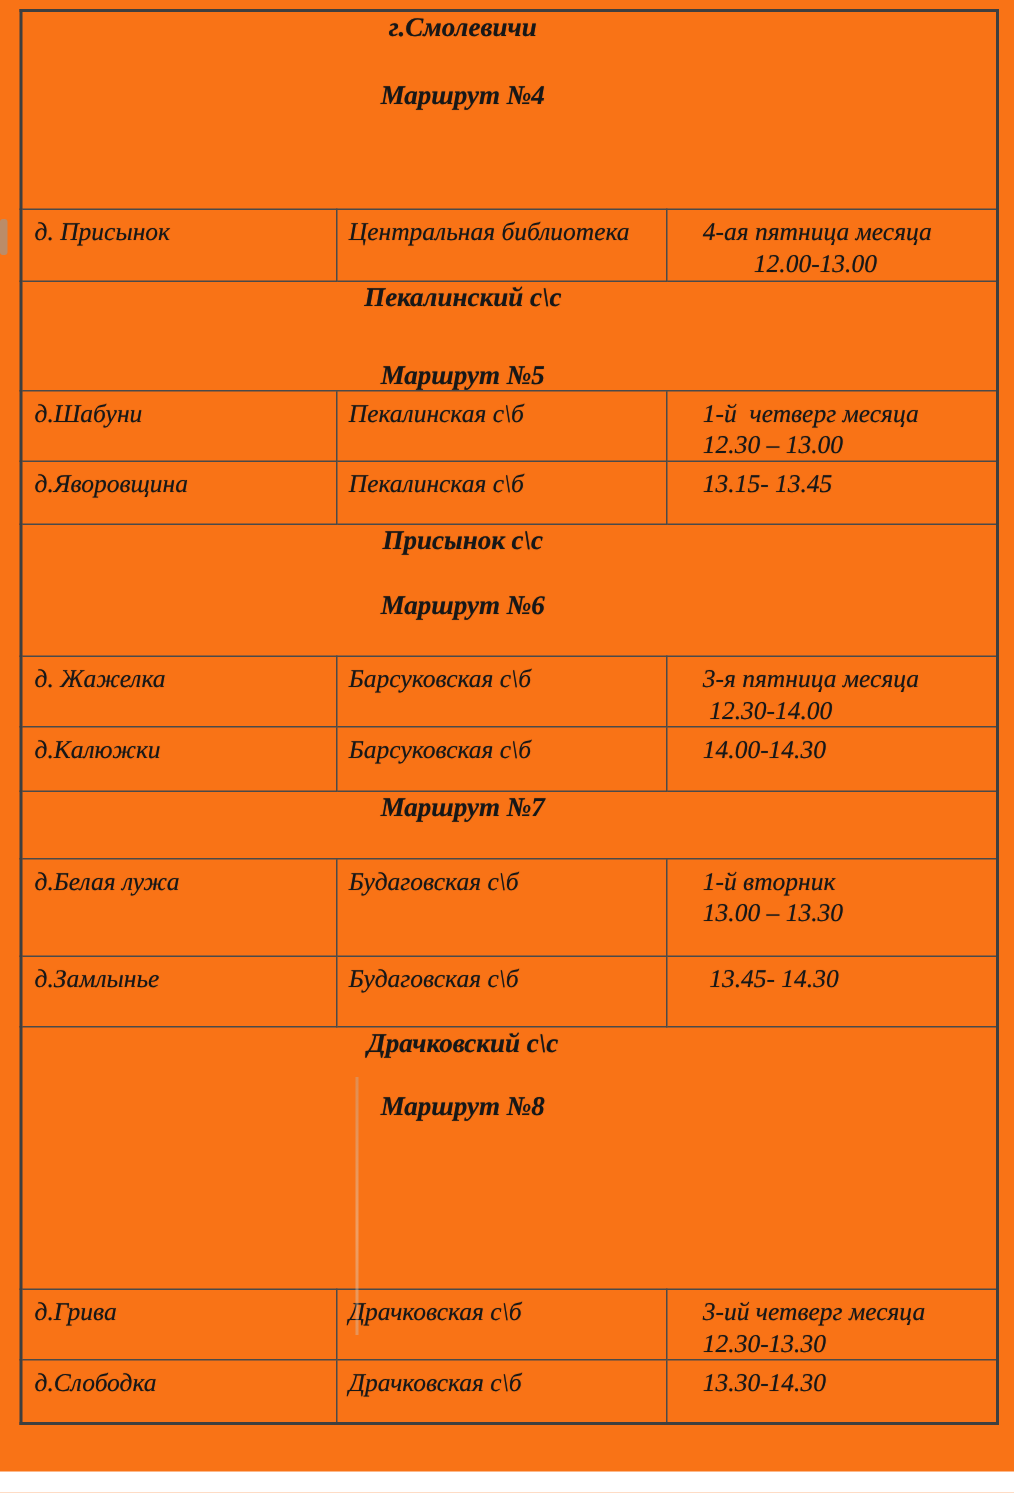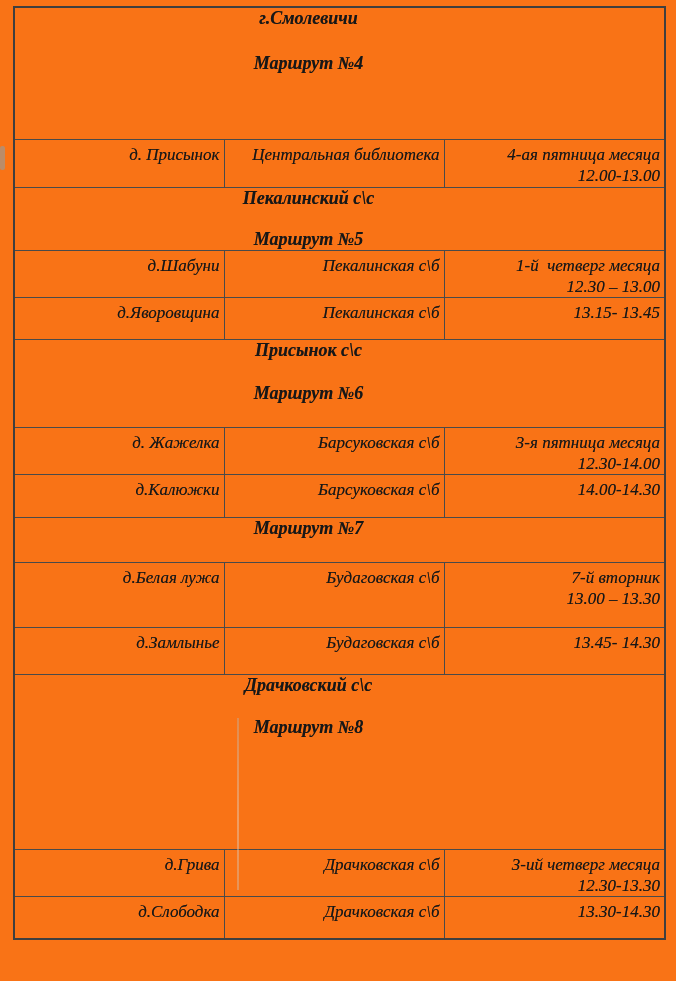--- a/index.html
+++ b/index.html
@@ -27,37 +27,36 @@
   col.c1 { width: 210px; }
   col.c2 { width: 220px; }
   col.c3 { width: 221px; }
   td {
     border: 1.5px solid #4a4a4a;
     vertical-align: top;
     font-size: 17px;
     line-height: 21px;
     padding: 4px 4px 0 8px;
     text-shadow: 0 0 0.6px rgba(35,35,35,0.65);
-    text-align: right;
-  }
-  
-  td.tc { padding-left: 10px; }
+  }
+  
+  td.tc { padding-left: 24px; }
   .tl { white-space: pre-wrap; }
   
   tr.sec td {
     text-align: center;
     font-weight: bold;
     font-size: 18px;
     line-height: 20px;
     padding: 0 62px 0 0;
   }
   .s1 td { padding-top: 65px; }
   .s1 .l2 { margin-top: 25px; text-align: center; }
   .s2 td { padding-top: 2px; }
-  .s2 .l2 { margin-top: 21px; }
+  .s2 .l2 { margin-top: 32px; }
   .s3 td { padding-top: 25px; }
   .s3 .l2 { margin-top: 23px; }
   .s4 td { padding-top: 8px; }
   .s5 td { padding-top: 70px; }
   .s5 .l2 { margin-top: 22px; }
   
   tr.h132 { height: 132px; }
   tr.h48  { height: 48px; }
   tr.h63  { height: 63px; }
   tr.h44  { height: 44px; }
@@ -165,21 +164,21 @@
       <tr class="sec s4 h45">
         <td colspan="3">
           <div class="l1">Маршрут №7</div>
         </td>
       </tr>
 
       <tr class="h65">
         <td>д.Белая лужа</td>
         <td>Будаговская с\б</td>
         <td class="tc">
-          <div class="tl">7-й вторник</div>
+          <div class="tl">1-й вторник</div>
           <div class="tl">13.00 – 13.30</div>
         </td>
       </tr>
 
       <tr class="h47">
         <td>д.Замлынье</td>
         <td>Будаговская с\б</td>
         <td class="tc">
           <div class="tl"> 13.45- 14.30</div>
         </td>

